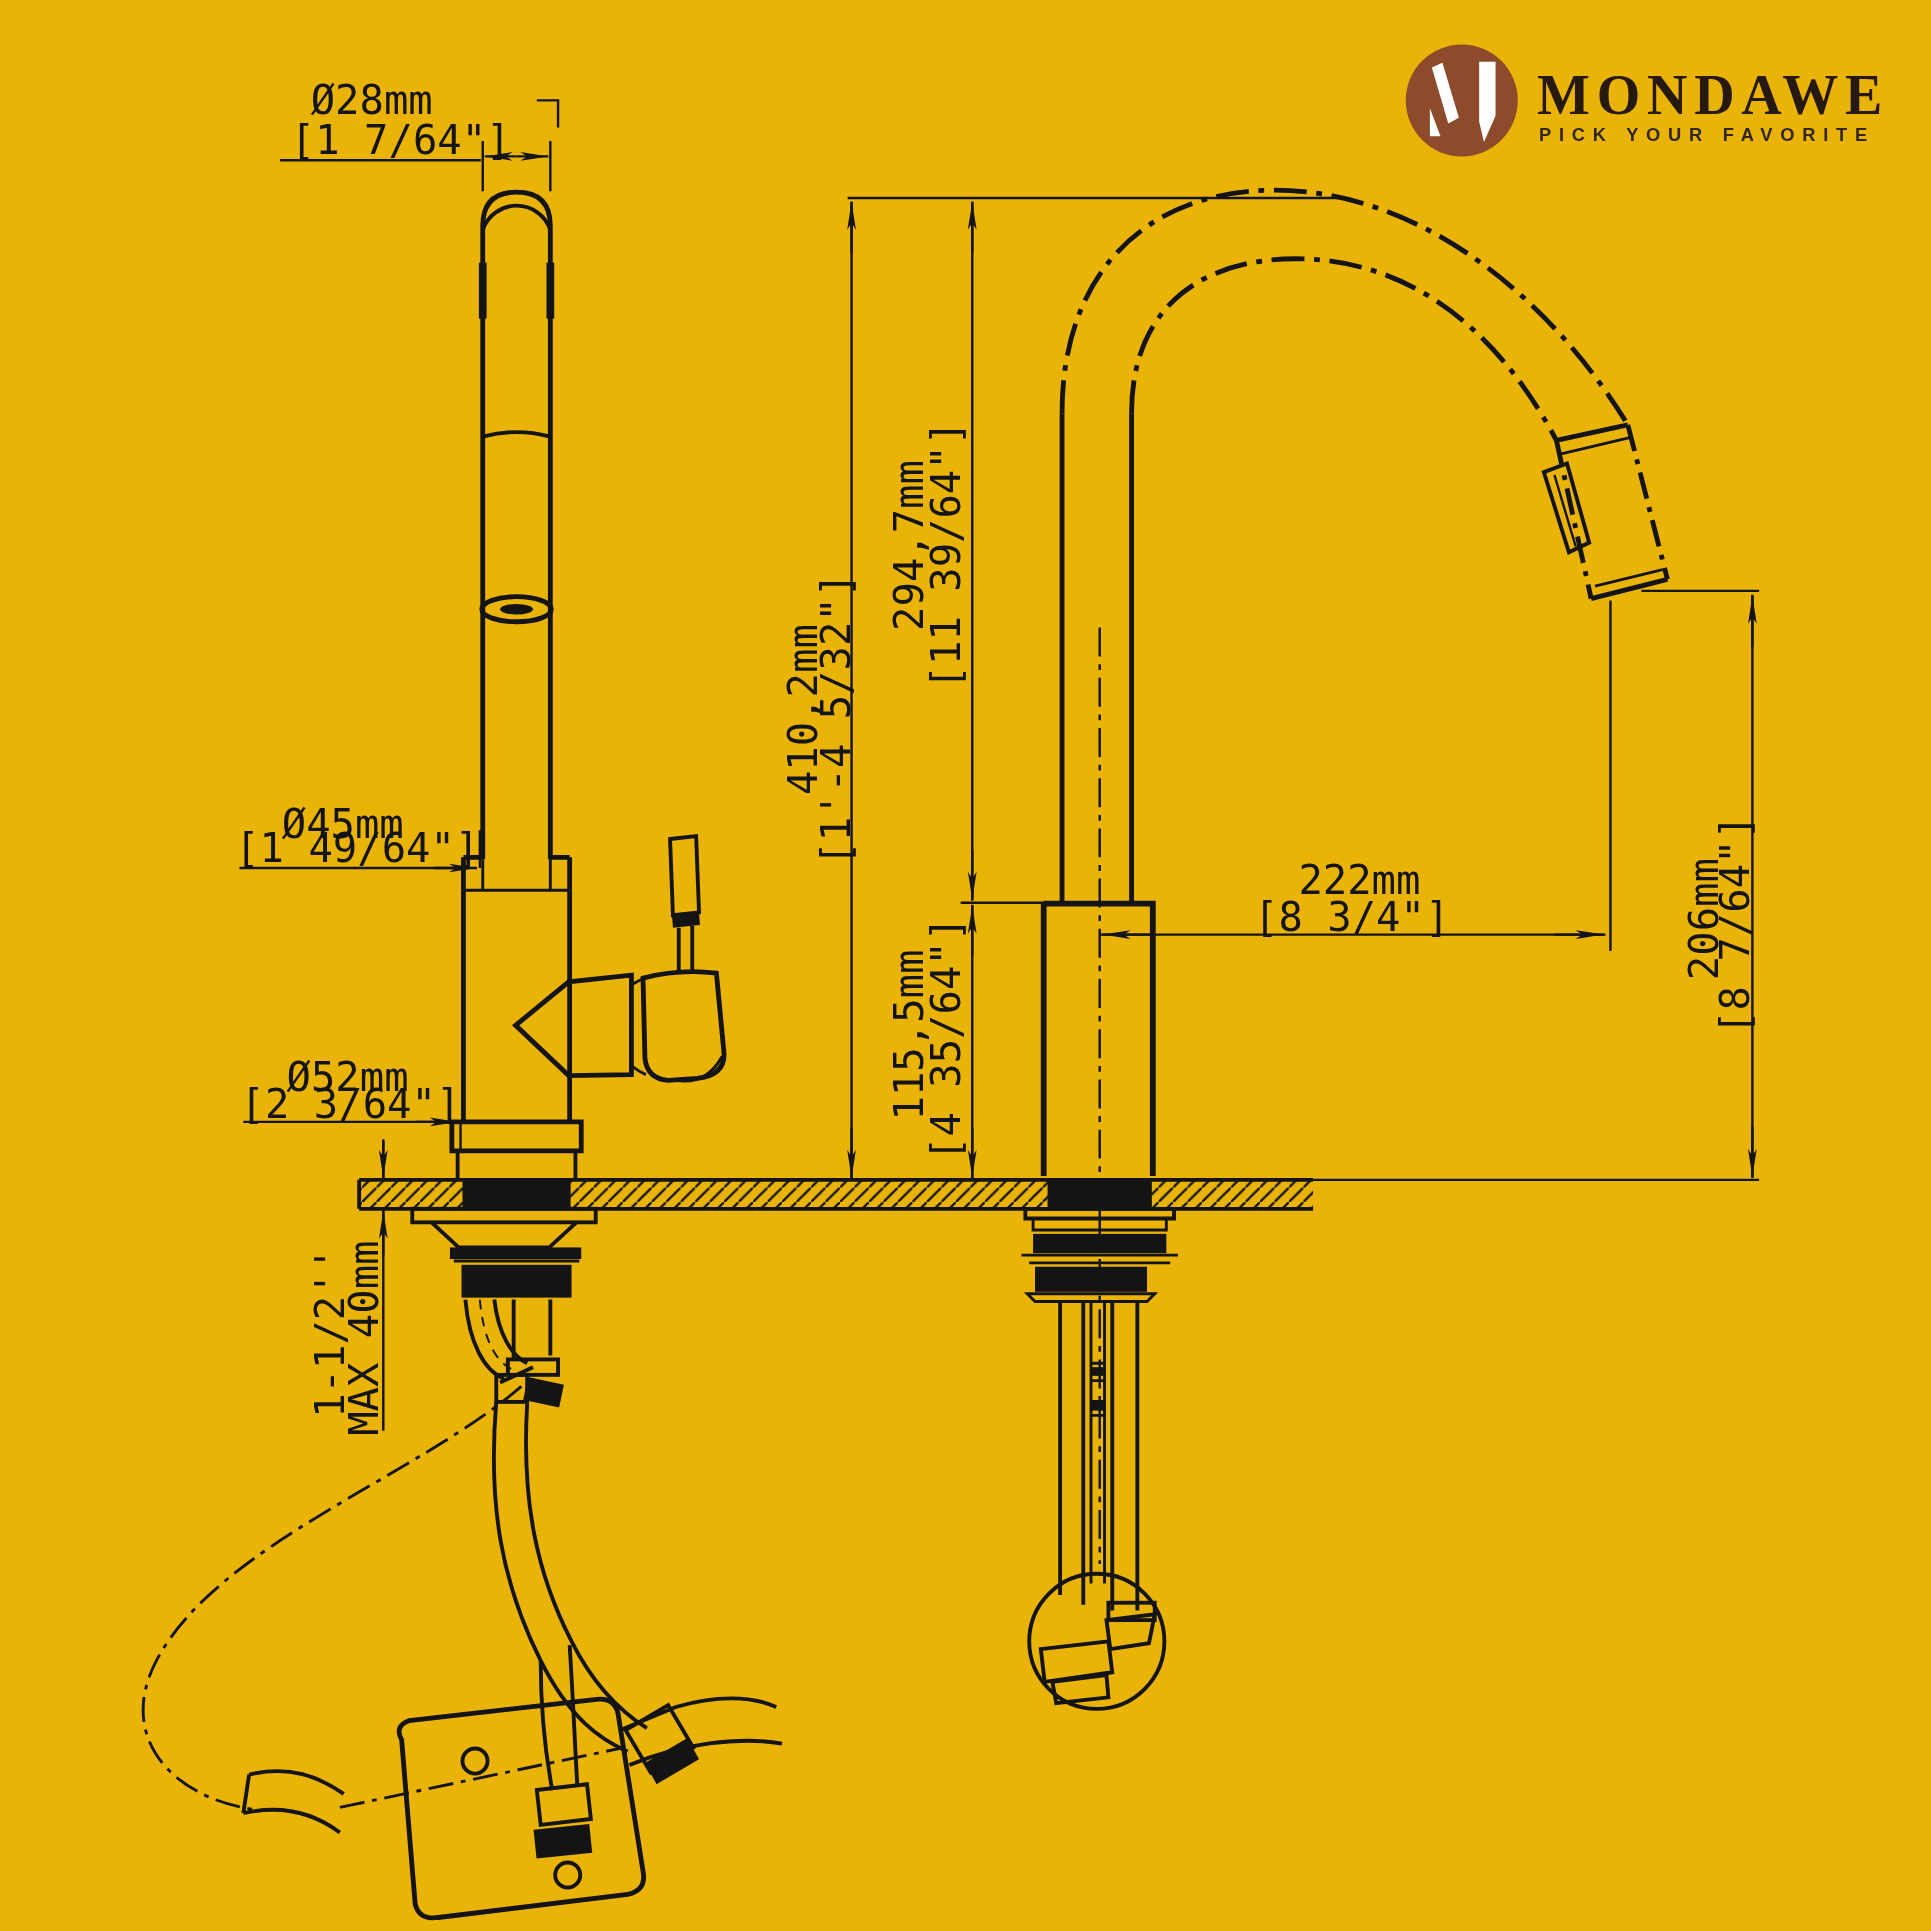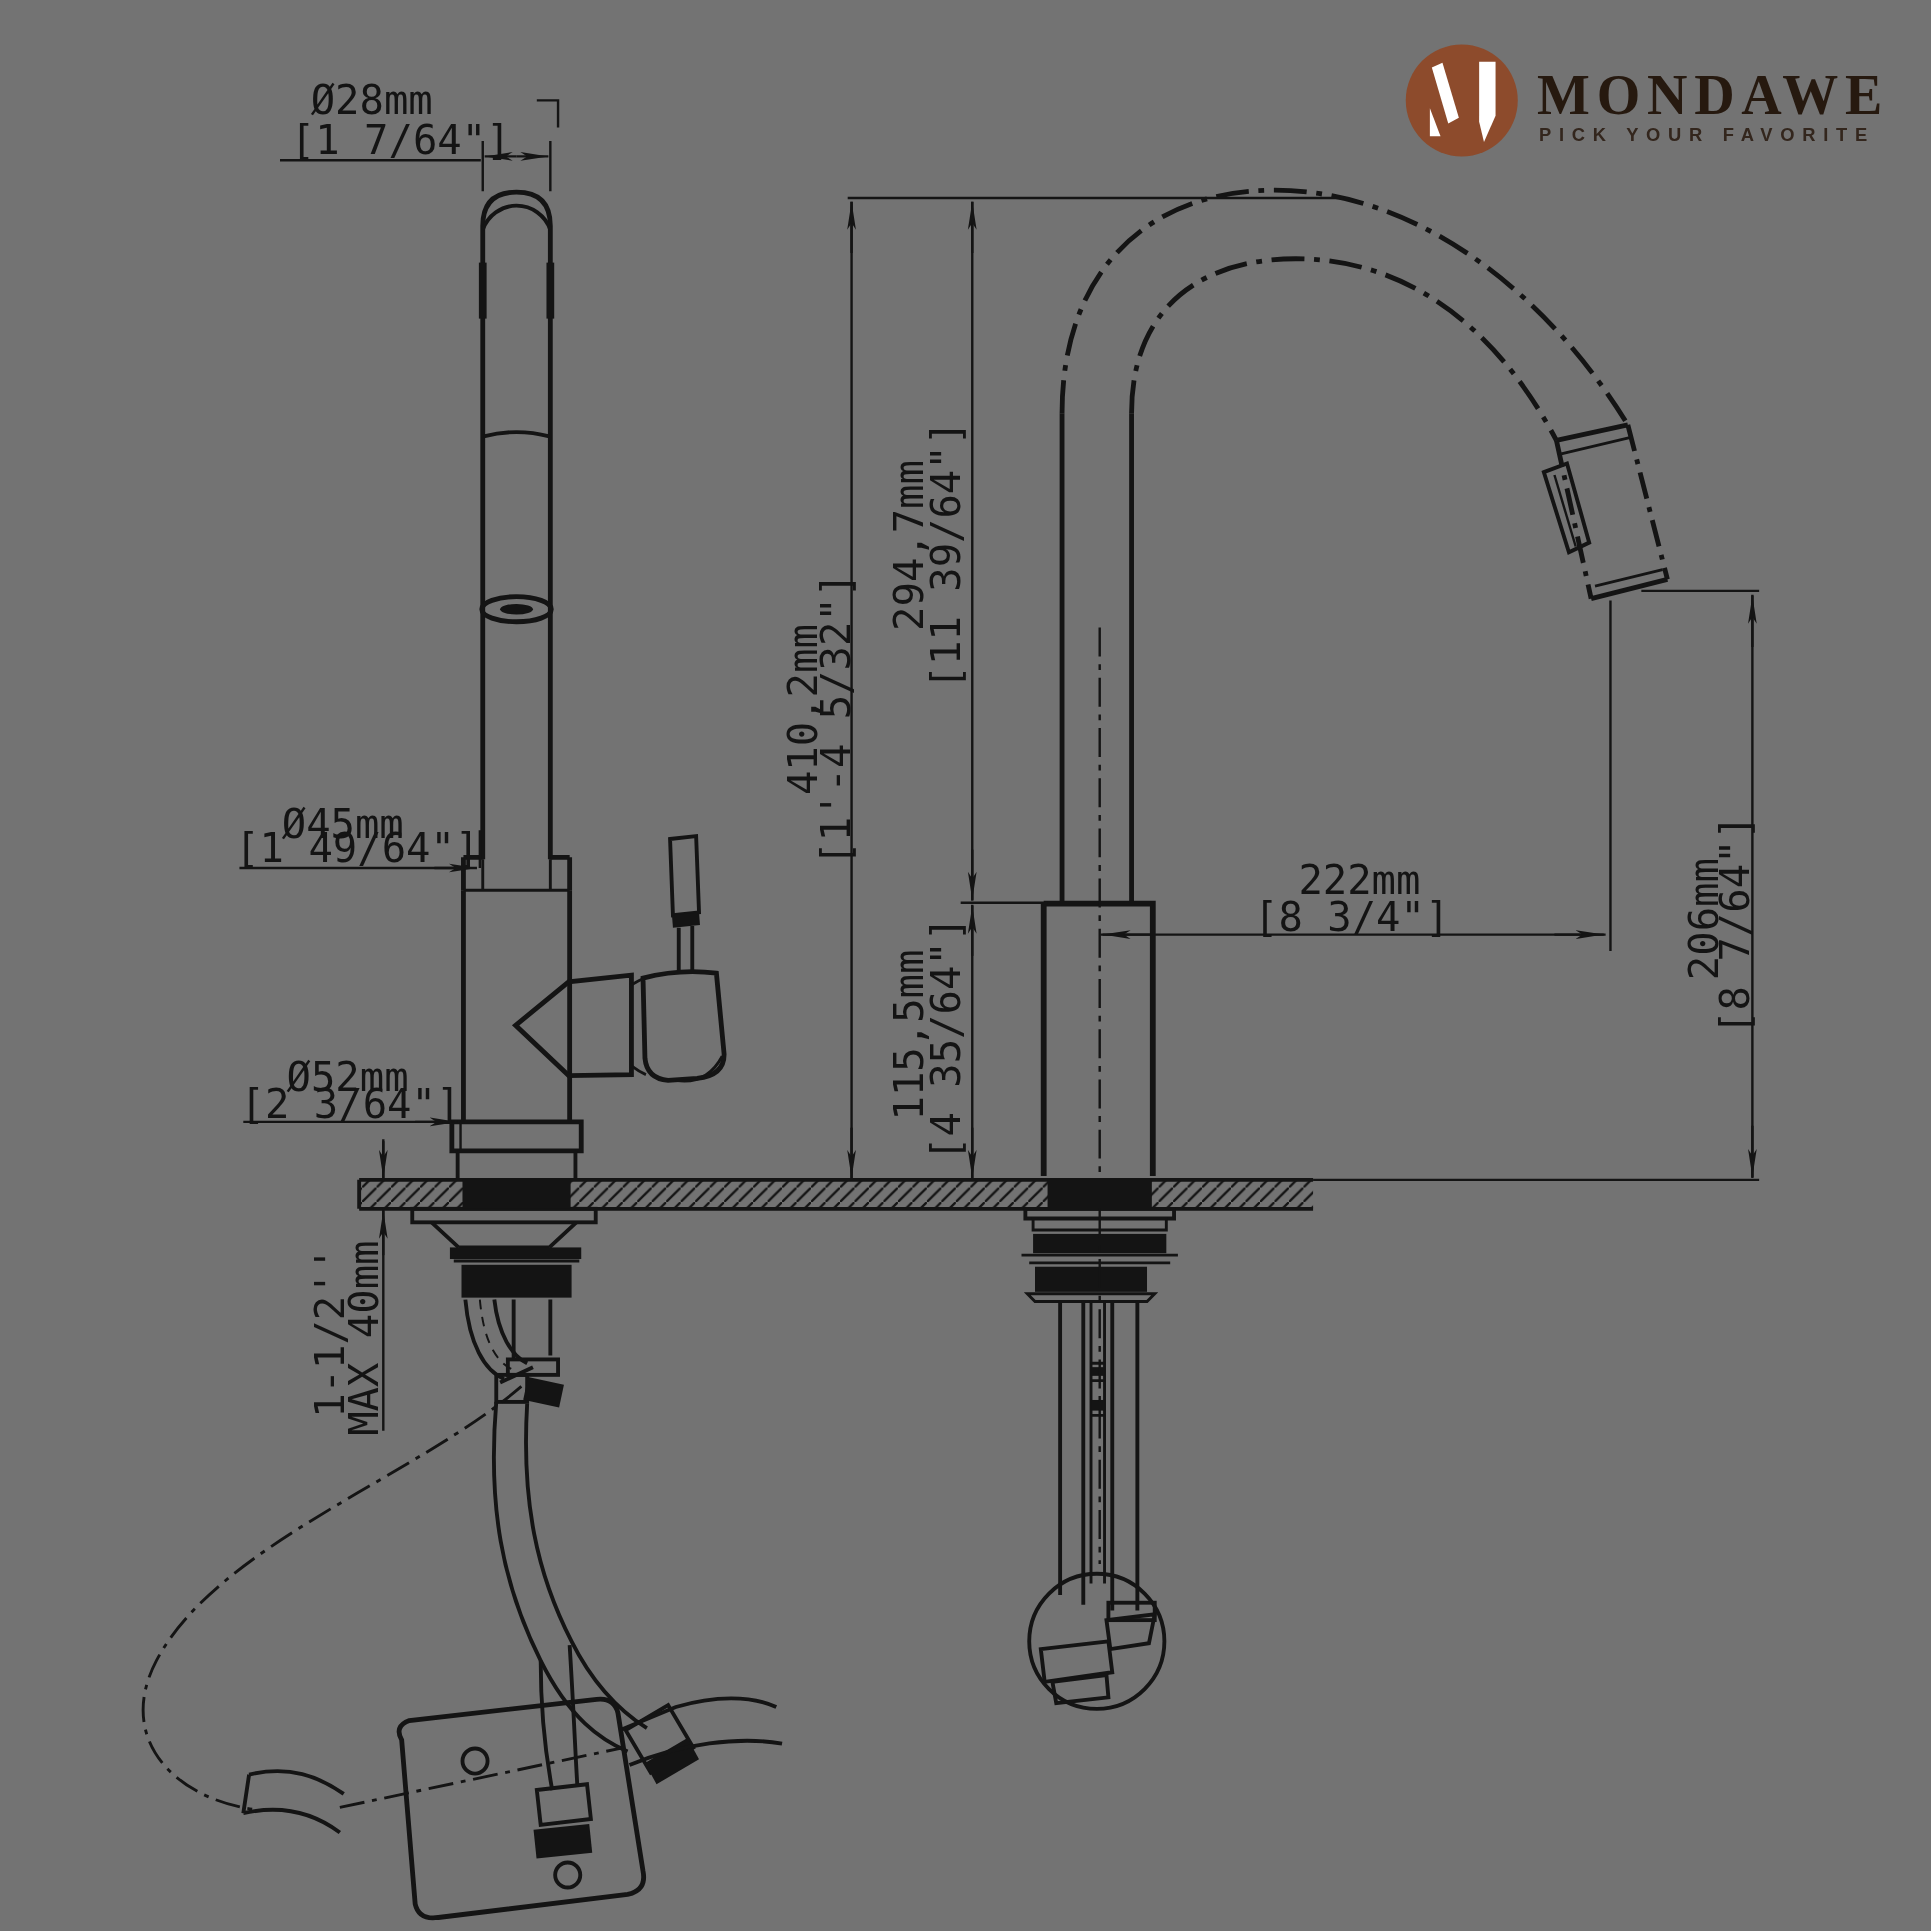--- a/index.html
+++ b/index.html
@@ -1,16 +1,16 @@
 <!DOCTYPE html>
 <html><head>
 <meta charset="utf-8">
 <style>
   html,body{margin:0;padding:0;background:#fff;}
-  .canvas{position:relative;width:1931px;height:1931px;background:#737373;overflow:hidden;
+  .canvas{position:relative;width:1931px;height:1931px;background:#eab308;overflow:hidden;
           font-family:"DejaVu Sans Mono",monospace;}
   svg{position:absolute;left:0;top:0;}
   .ln{stroke:#141414;fill:none;}
   .dim{font:42px "DejaVu Sans Mono",monospace;fill:#141414;}
   .brand-name{font-family:"Liberation Serif",serif;font-size:58px;font-weight:700;
               letter-spacing:7px;fill:#26190f;}
   .brand-tag{font-family:"Liberation Sans",sans-serif;font-size:19px;font-weight:700;
              letter-spacing:8px;fill:#33261d;}
 </style>
 </head>

